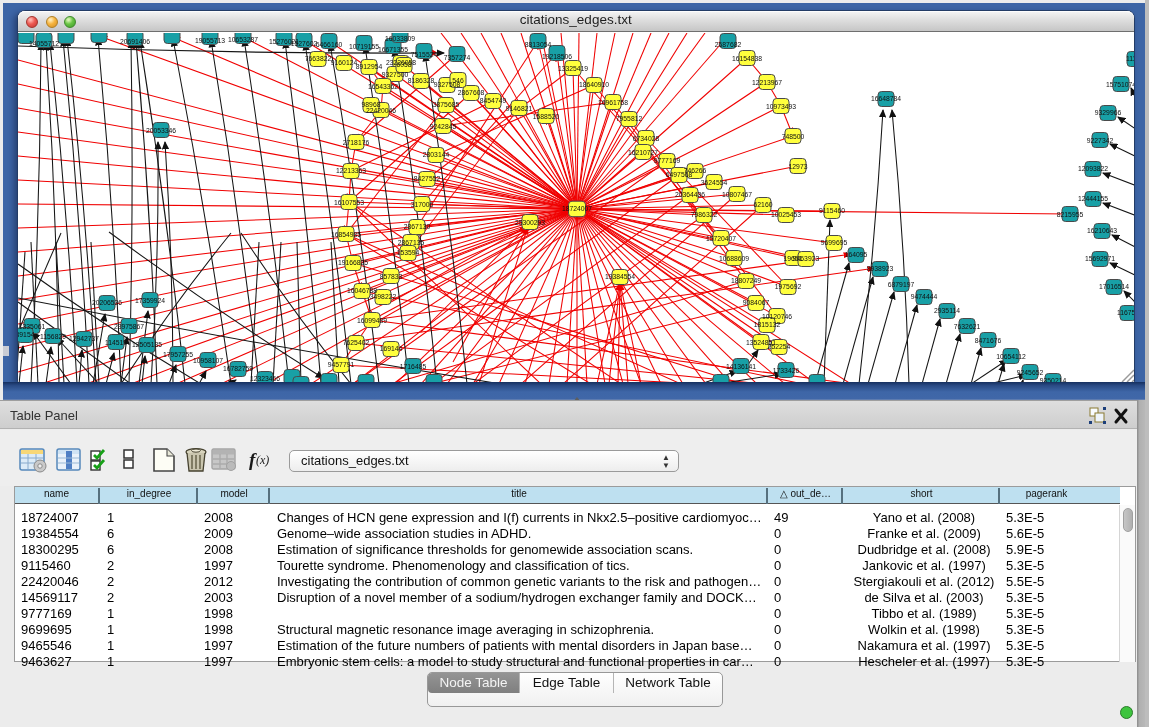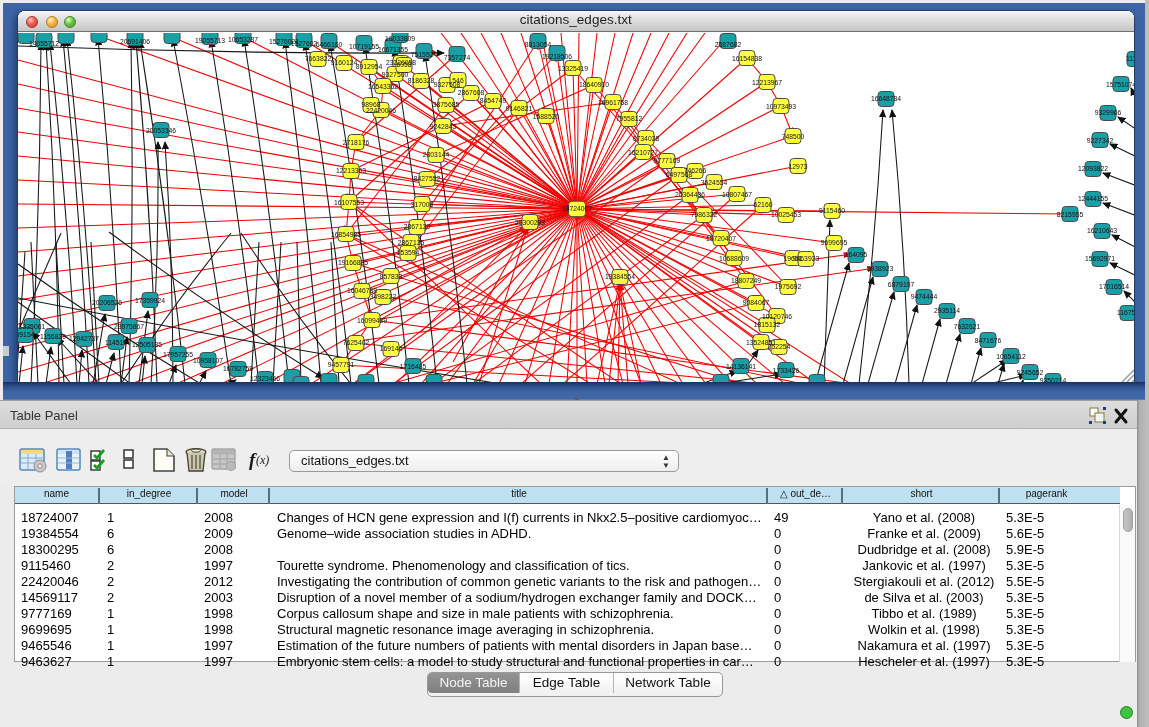--- a/index.html
+++ b/index.html
@@ -38,21 +38,21 @@
   background:#fff; border:1px solid #9b9b9b; }
 #thead { position:absolute; left:0; top:0; width:1105px; height:17px; background:#bee0f0; border-bottom:1px solid #555; }
 #thead span { position:absolute; top:1px; font-size:10px; color:#111; text-align:center; border-right:2px solid #56707e; height:16px; }
 .trows { position:absolute; left:0; top:22px; width:1105px; }
 .trow { position:relative; height:16px; font-size:13px; color:#000; white-space:nowrap; }
 .trow span { position:absolute; top:0.5px; }
 .c0 { left:6px; } .c1 { left:92px; } .c2 { left:189px; } .c3 { left:262px; }
 .c4 { left:759px; } .c5 { left:831px; width:156px; text-align:center; } .c6 { left:991px; }
 #vscroll { position:absolute; right:0px; top:18px; width:16px; height:157px; background:#fafafa; border-left:1px solid #d5d5d5; }
 #vthumb { position:absolute; left:2.5px; top:3px; width:10px; height:24px; background:linear-gradient(to right,#c6c6c6,#b0b0b0); border:1px solid #a0a0a0; border-radius:5px; }
-#tabbar { position:absolute; left:427px; top:272px; width:296px; height:25px;
+#tabbar { position:absolute; left:427px; top:272px; width:296px; height:35px;
   border:1px solid #989898; border-radius:5px; background:linear-gradient(#ffffff,#f0f0f0); font-size:13.5px;padding-left:24px; }
 #tabbar .seg { position:absolute; top:0; height:20px; line-height:20px; text-align:center; color:#111; }
 #seg1 { left:0; width:91px; background:linear-gradient(#949494,#7f7f7f); color:#f4f4f4 !important; border-radius:4px 0 0 4px; }
 #seg2 { left:91px; width:94px; border-left:1px solid #b5b5b5; }
 #seg3 { left:185px; width:109px; border-left:1px solid #b5b5b5; }
 #status { position:absolute; left:0; top:295px; width:100%; height:32px; }
 #mem { position:absolute; right:21px; top:14px; font-size:11px; color:#111;margin-top:37px; }
 #dot { position:absolute; right:4px; top:11px; width:13px; height:13px; border-radius:50%;
   background:#3ec43e; border:1.5px solid #2a7a2a; }
 </style></head>
@@ -699,20 +699,21 @@
           <span class="c2">2009</span>
           <span class="c3">Genome–wide association studies in ADHD.</span>
           <span class="c4">0</span>
           <span class="c5">Franke et al. (2009)</span>
           <span class="c6">5.6E-5</span>
         </div>
 <div class="trow">
           <span class="c0">18300295</span>
           <span class="c1">6</span>
           <span class="c2">2008</span>
+          <span class="c3">Estimation of significance thresholds for genomewide association scans.</span>
           <span class="c4">0</span>
           <span class="c5">Dudbridge et al. (2008)</span>
           <span class="c6">5.9E-5</span>
         </div>
 <div class="trow">
           <span class="c0">9115460</span>
           <span class="c1">2</span>
           <span class="c2">1997</span>
           <span class="c3">Tourette syndrome. Phenomenology and classification of tics.</span>
           <span class="c4">0</span>
@@ -734,21 +735,20 @@
           <span class="c2">2003</span>
           <span class="c3">Disruption of a novel member of a sodium/hydrogen exchanger family and DOCK…</span>
           <span class="c4">0</span>
           <span class="c5">de Silva et al. (2003)</span>
           <span class="c6">5.3E-5</span>
         </div>
 <div class="trow">
           <span class="c0">9777169</span>
           <span class="c1">1</span>
           <span class="c2">1998</span>
-          <span class="c3">Corpus callosum shape and size in male patients with schizophrenia.</span>
           <span class="c4">0</span>
           <span class="c5">Tibbo et al. (1989)</span>
           <span class="c6">5.3E-5</span>
         </div>
 <div class="trow">
           <span class="c0">9699695</span>
           <span class="c1">1</span>
           <span class="c2">1998</span>
           <span class="c3">Structural magnetic resonance image averaging in schizophrenia.</span>
           <span class="c4">0</span>

